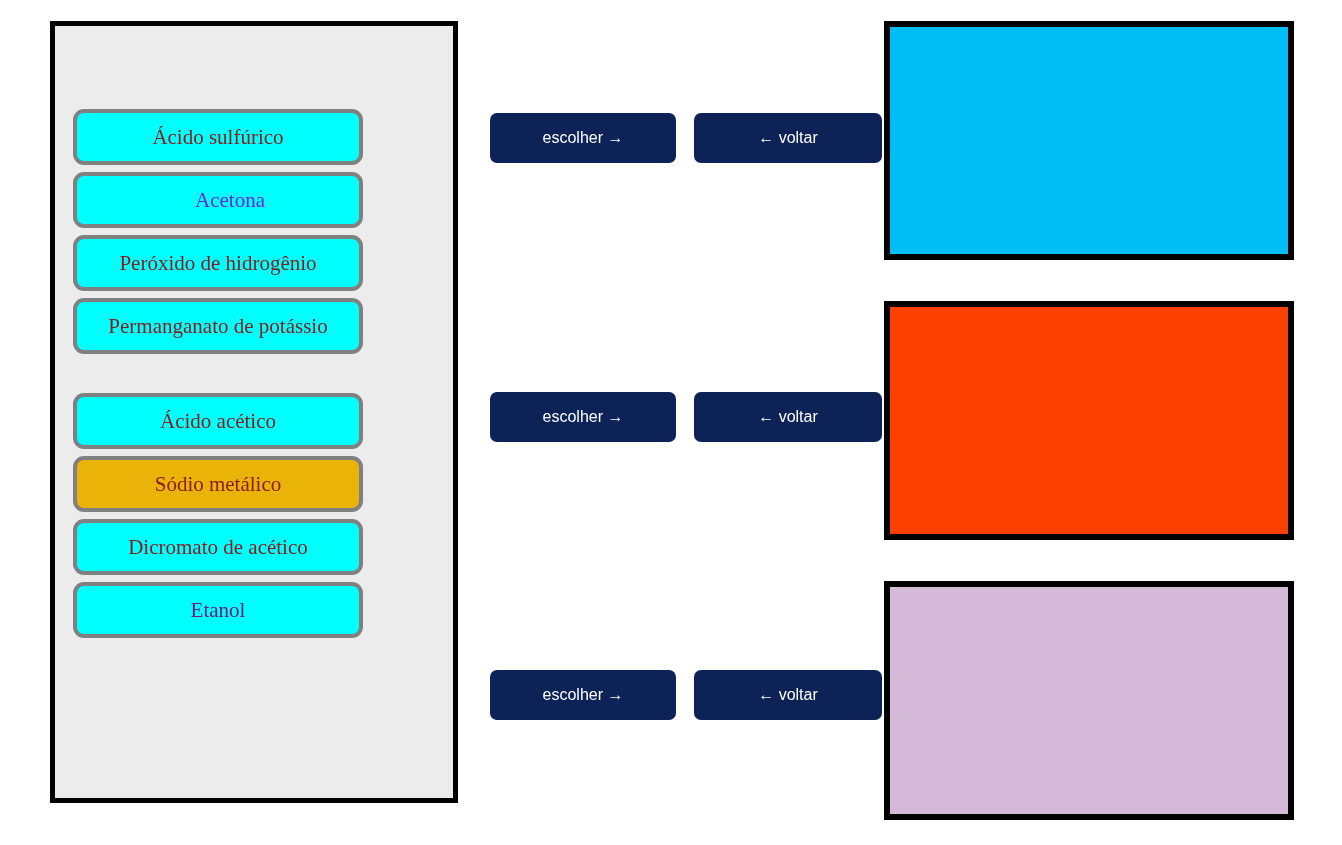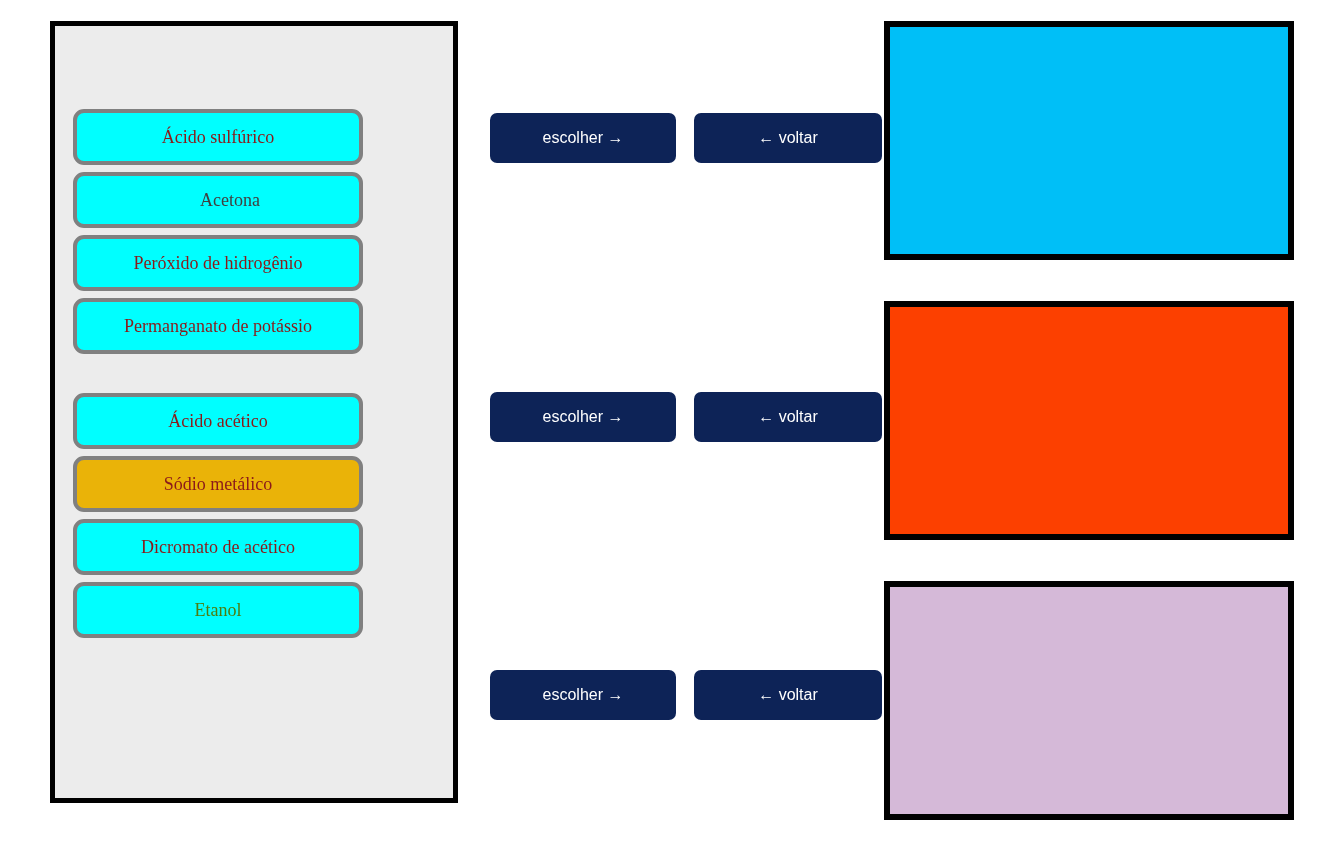--- a/index.html
+++ b/index.html
@@ -42,21 +42,21 @@
     border: 4px solid #808080;
     border-radius: 11px;
     box-sizing: content-box;
     display: flex;
     align-items: center;
     justify-content: center;
     cursor: pointer;
   }
   .reagent-label {
     font-family: "Liberation Serif", serif;
-    font-size: 18px;
+    font-size: 21px;
     color: #8b1a1a;
     line-height: 1;
     white-space: nowrap;
     user-select: none;
   }
 
   
   .action-row {
     position: absolute;
     display: flex;
@@ -100,21 +100,21 @@
 <body>
 
 <div id="reagent-panel" style="background: rgb(236, 236, 236); border-color: rgb(0, 0, 0);">
   <div id="reagent-list">
 
     <div class="reagent-item" style="background: rgb(0, 255, 255); border-color: rgb(128, 128, 128);">
       <span class="reagent-label" style="color: rgb(139, 26, 26);">Ácido sulfúrico</span>
     </div>
 
     <div class="reagent-item" style="background: rgb(0, 255, 255); border-color: rgb(128, 128, 128);">
-      <span class="reagent-label" style="color: #404040; margin-left: 24px;">Acetona</span>
+      <span class="reagent-label" style="color: #6d28d9; margin-left: 24px;">Acetona</span>
     </div>
 
     <div class="reagent-item" style="background: rgb(0, 255, 255); border-color: rgb(128, 128, 128);">
       <span class="reagent-label" style="color: rgb(139, 26, 26);">Peróxido de hidrogênio</span>
     </div>
 
     <div class="reagent-item" style="background: rgb(0, 255, 255); border-color: rgb(128, 128, 128);">
       <span class="reagent-label" style="color: rgb(139, 26, 26);">Permanganato de potássio</span>
     </div>
 
@@ -124,21 +124,21 @@
 
     <div class="reagent-item" style="background: #eab308; border-color: rgb(128, 128, 128);">
       <span class="reagent-label" style="color: rgb(139, 26, 26);">Sódio metálico</span>
     </div>
 
     <div class="reagent-item" style="background: rgb(0, 255, 255); border-color: rgb(128, 128, 128);">
       <span class="reagent-label" style="color: rgb(139, 26, 26);">Dicromato de acético</span>
     </div>
 
     <div class="reagent-item" style="background: rgb(0, 255, 255); border-color: rgb(128, 128, 128);">
-      <span class="reagent-label" style="color: #4d7c0f;">Etanol</span>
+      <span class="reagent-label" style="color: #701a75;">Etanol</span>
     </div>
 
 
   </div>
 </div>
 
 <div class="action-row" id="action-row-0">
   <button class="action-btn btn-choose" style="background: rgb(13, 35, 87); color: rgb(255, 255, 255);">escolher →</button>
   <button class="action-btn btn-back" style="background: rgb(13, 35, 87); color: rgb(255, 255, 255);">← voltar</button>
 </div>

